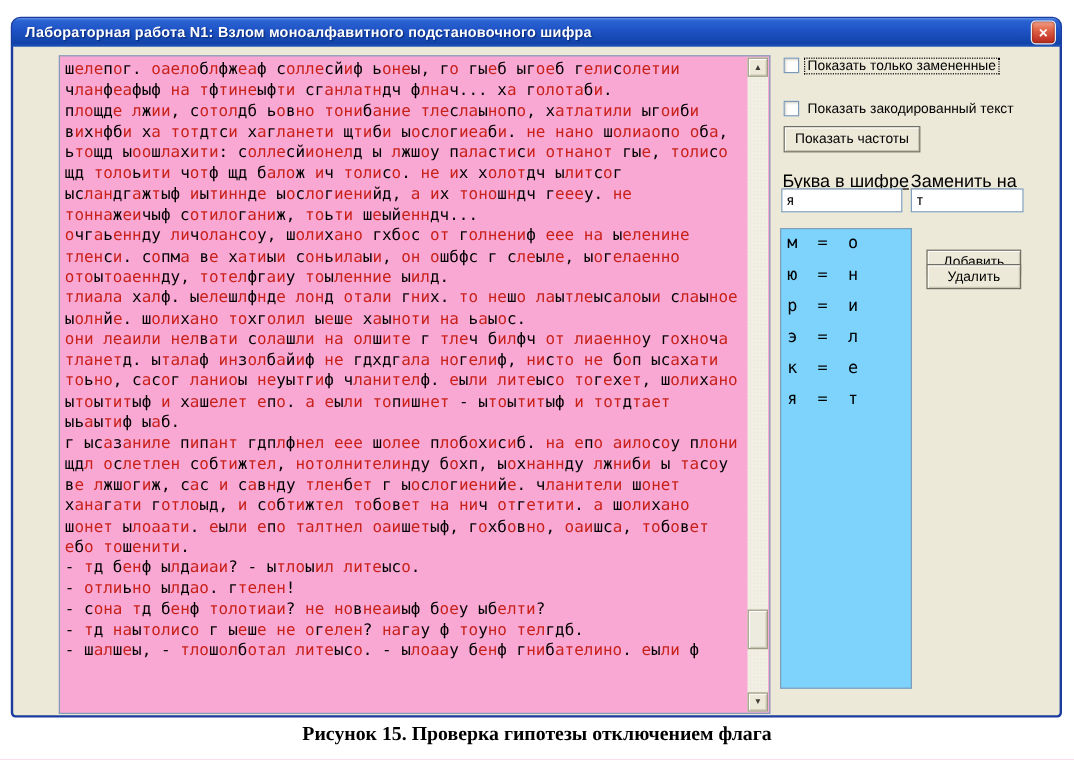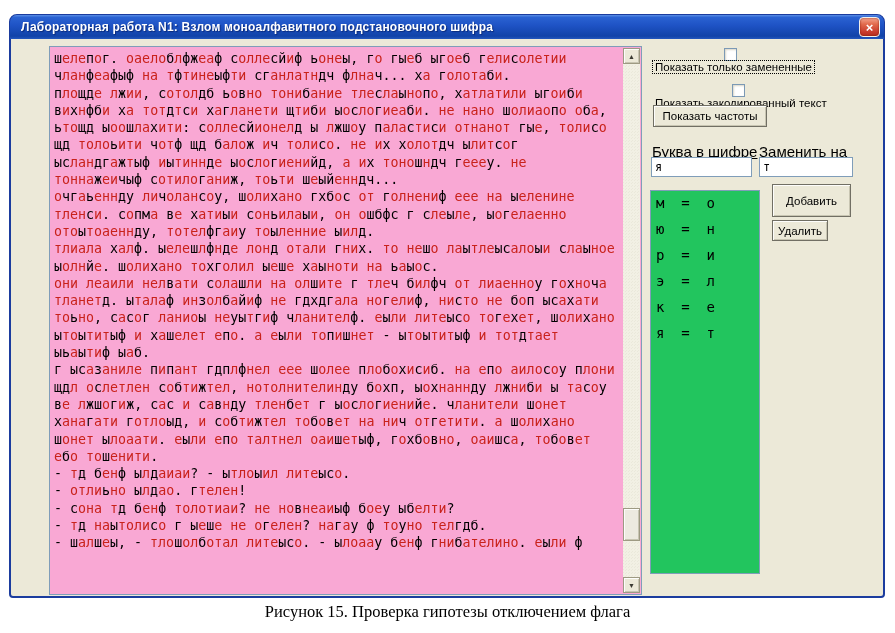--- a/index.html
+++ b/index.html
@@ -65,21 +65,21 @@
   }
   .sb-up { top:0; }
   .sb-down { bottom:0; }
   .sb-thumb {
     position:absolute; left:0; top:460px; width:17px; height:33px;
     background:#EDEAE0; border:1px solid #9E9A83;
     box-shadow:inset 1px 1px 0 #FDFDFB, inset -1px -1px 0 #C8C5B2;
   }
 
   
-  .checkbox-row { position:absolute; display:flex; align-items:center; font-size:11.5px; color:#000;flex-direction:column; }
+  .checkbox-row { position:absolute; display:flex; align-items:center; font-size:11.5px; color:#000; }
   .cb-box {
     width:13px; height:13px; background:#fff; border:1px solid #7B99B5;
     box-shadow:inset 1px 1px 2px #D8D5C8; margin-right:5px; flex:0 0 auto;
   }
   .cb-label { padding:0 2px; }
   .cb-label.focused { outline:1px dotted #000; }
 
   .btn {
     position:absolute; background:#ECE9D8; border:1px solid #716F64;
     box-shadow:inset 1px 1px 0 #FDFDFB, inset -1px -1px 0 #C8C5B2;
@@ -90,32 +90,32 @@
   .field-label { position:absolute; font-size:15px; color:#000; white-space:nowrap;text-decoration:underline; }
 
   .xp-input {
     position:absolute; height:20px; background:#fff; border:1px solid #7F9DB9;
     font-family:"DejaVu Sans Mono","Liberation Mono",monospace; font-size:12px;
     padding:1px 3px; color:#000; outline:none;
   }
 
   .listbox {
     position:absolute; left:639px; top:174px; width:110px; height:384px;
-    background:#22c55e; border:1px solid #7F9DB9; padding:4px 0 0 5px; overflow:hidden;
+    background:#7dd3fc; border:1px solid #7F9DB9; padding:4px 0 0 5px; overflow:hidden;
   }
   .map-row {
     height:26px; white-space:pre;
     font-family:"DejaVu Sans Mono","Liberation Mono",monospace;
     font-size:14px; color:#000;
   }
 
   
   .caption {
     position:absolute; left:0; top:602px; width:895px; text-align:center;
-    font-family:"Liberation Serif", serif; font-size:16.5px; color:#000;
+    font-family:"Liberation Serif", serif; font-size:16.5px; color:#000;font-weight:bold;
   }
 </style>
 </head>
 <body>
 
 <div class="window">
 
   <div class="titlebar">
     <span class="title">Лабораторная работа N1: Взлом моноалфавитного подстановочного шифра</span>
     <span class="close-btn">
@@ -186,18 +186,18 @@
 
   <div class="listbox">
       <div class="map-row">м  =  о</div>
       <div class="map-row">ю  =  н</div>
       <div class="map-row">р  =  и</div>
       <div class="map-row">э  =  л</div>
       <div class="map-row">к  =  е</div>
       <div class="map-row">я  =  т</div>
     </div>
 
-  <div class="btn" style="left:761px; top:168px; width:79px; height:33px;">Добавить</div>
-  <div class="btn" style="left:761px; top:204px; width:56px; height:21px;">Удалить</div>
+  <div class="btn" style="left:761px; top:192px; width:79px; height:21px;">Добавить</div>
+  <div class="btn" style="left:761px; top:204px; width:79px; height:21px;">Удалить</div>
 
 </div>
 
 <div class="caption">Рисунок 15. Проверка гипотезы отключением флага</div>
 
 </body></html>

